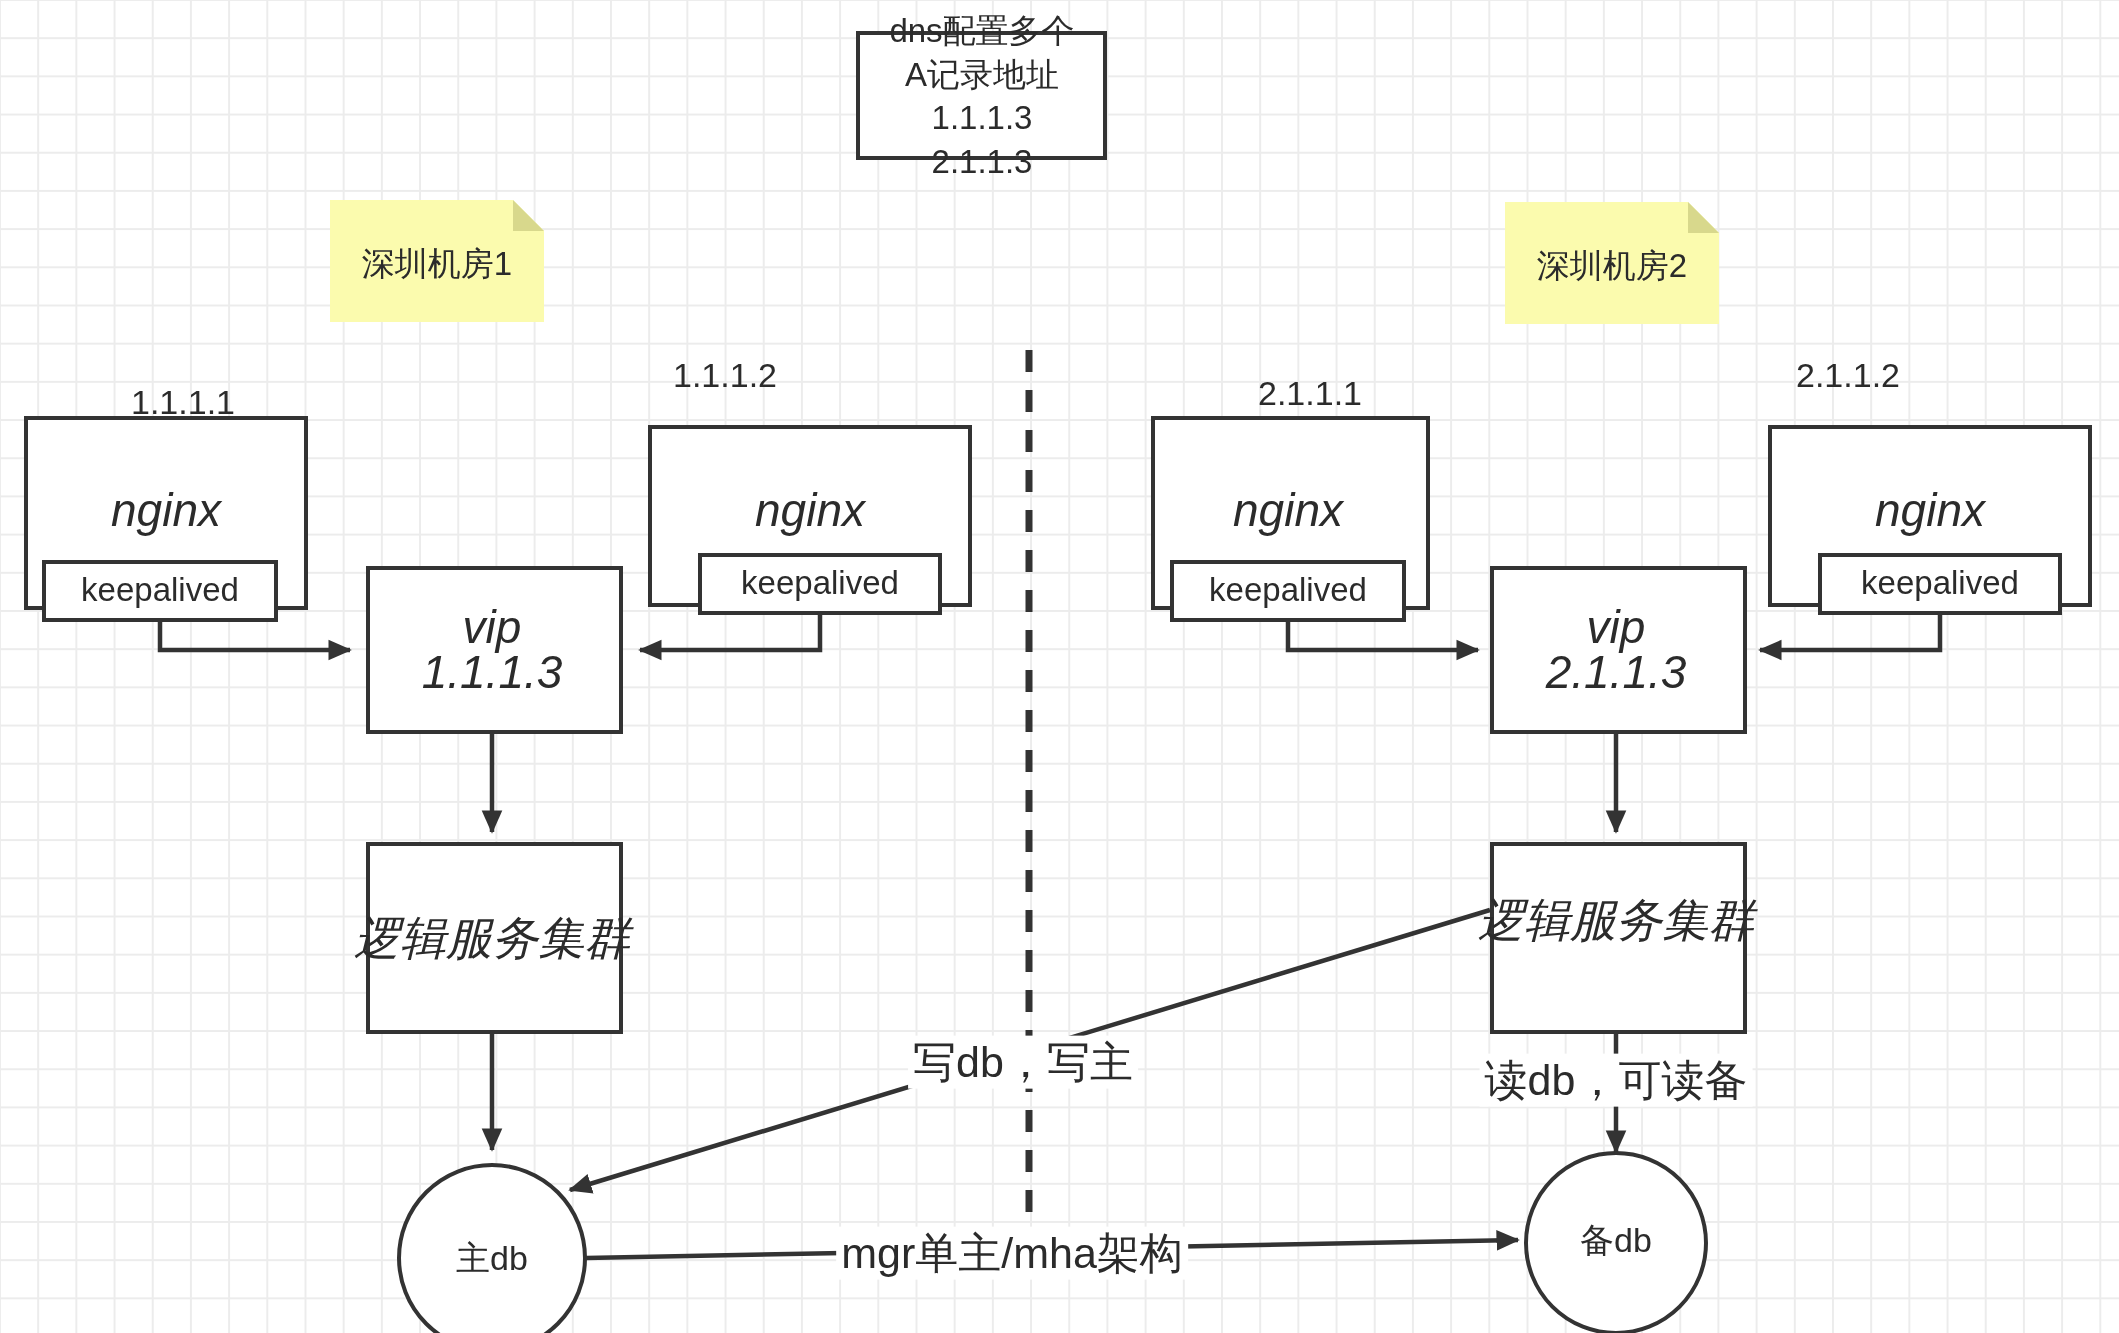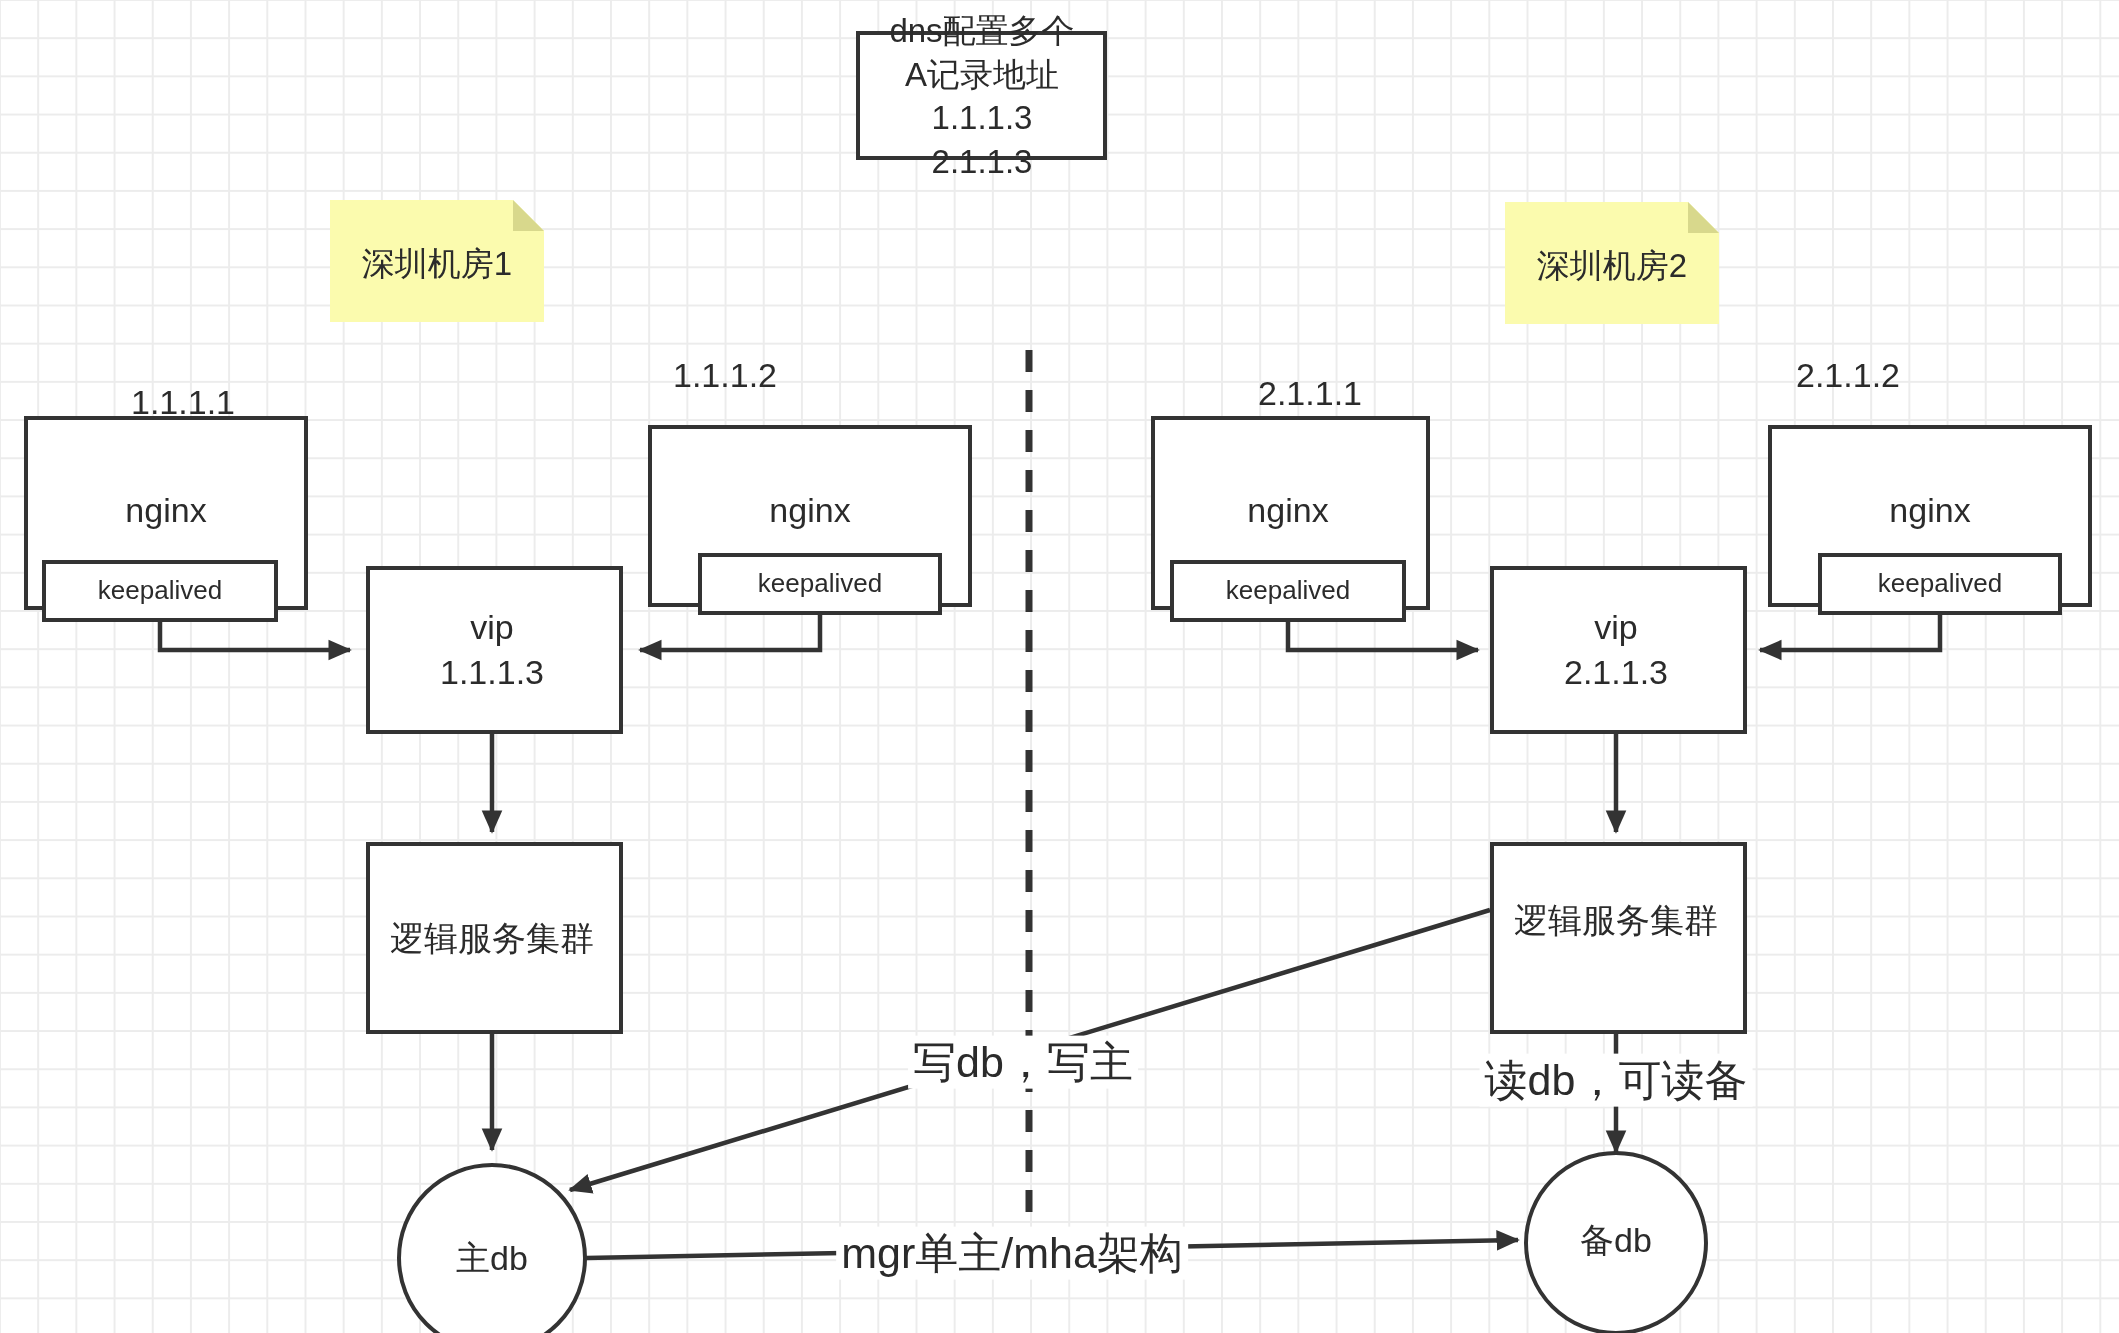--- a/index.html
+++ b/index.html
@@ -60,22 +60,22 @@
     color: #2b2b2b;
     font-family: "Liberation Sans", "DejaVu Sans", sans-serif;
     white-space: nowrap;
     line-height: 1.18;
   }
   .txt-center {
     transform: translate(-50%, -50%);
     text-align: center;
   }
   .lbl-ip   { font-size: 34px; }
-  .lbl-node { font-size: 34px; }
-  .lbl-ka   { font-size: 26px; }
+  .lbl-node { font-size: 46px; font-style: italic; }
+  .lbl-ka   { font-size: 33px; }
   .lbl-note { font-size: 33px; }
   .lbl-dns  { font-size: 33px; line-height: 1.32; }
   .lbl-edge {
     font-size: 43px;
     background: #ffffff;
     padding: 1px 5px;
   }
   .lbl-db { font-size: 34px; }
 </style>
 </head>

